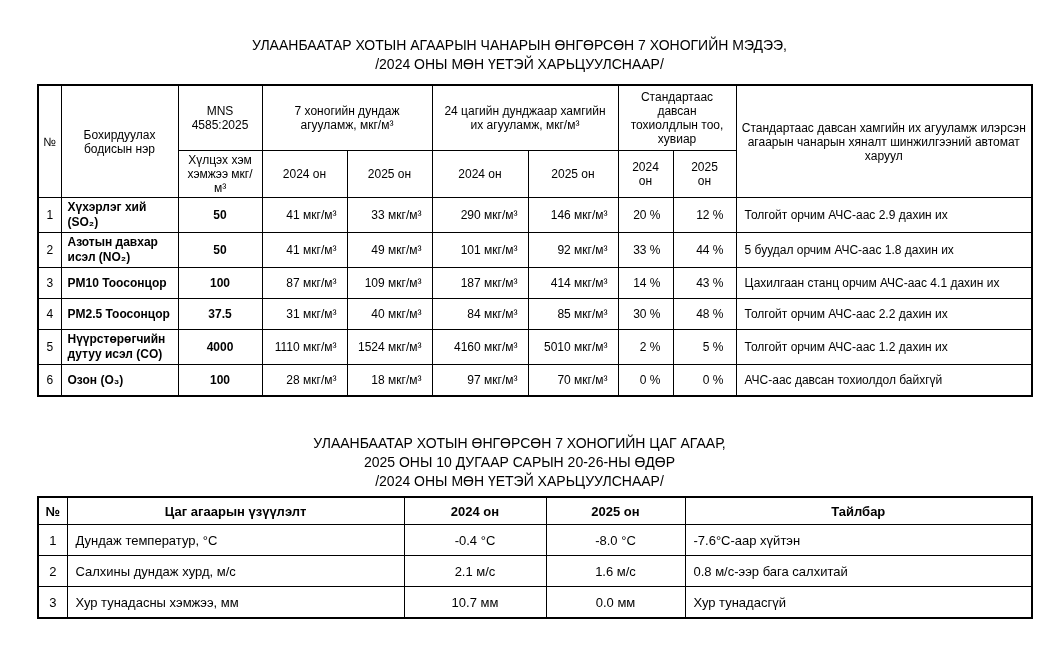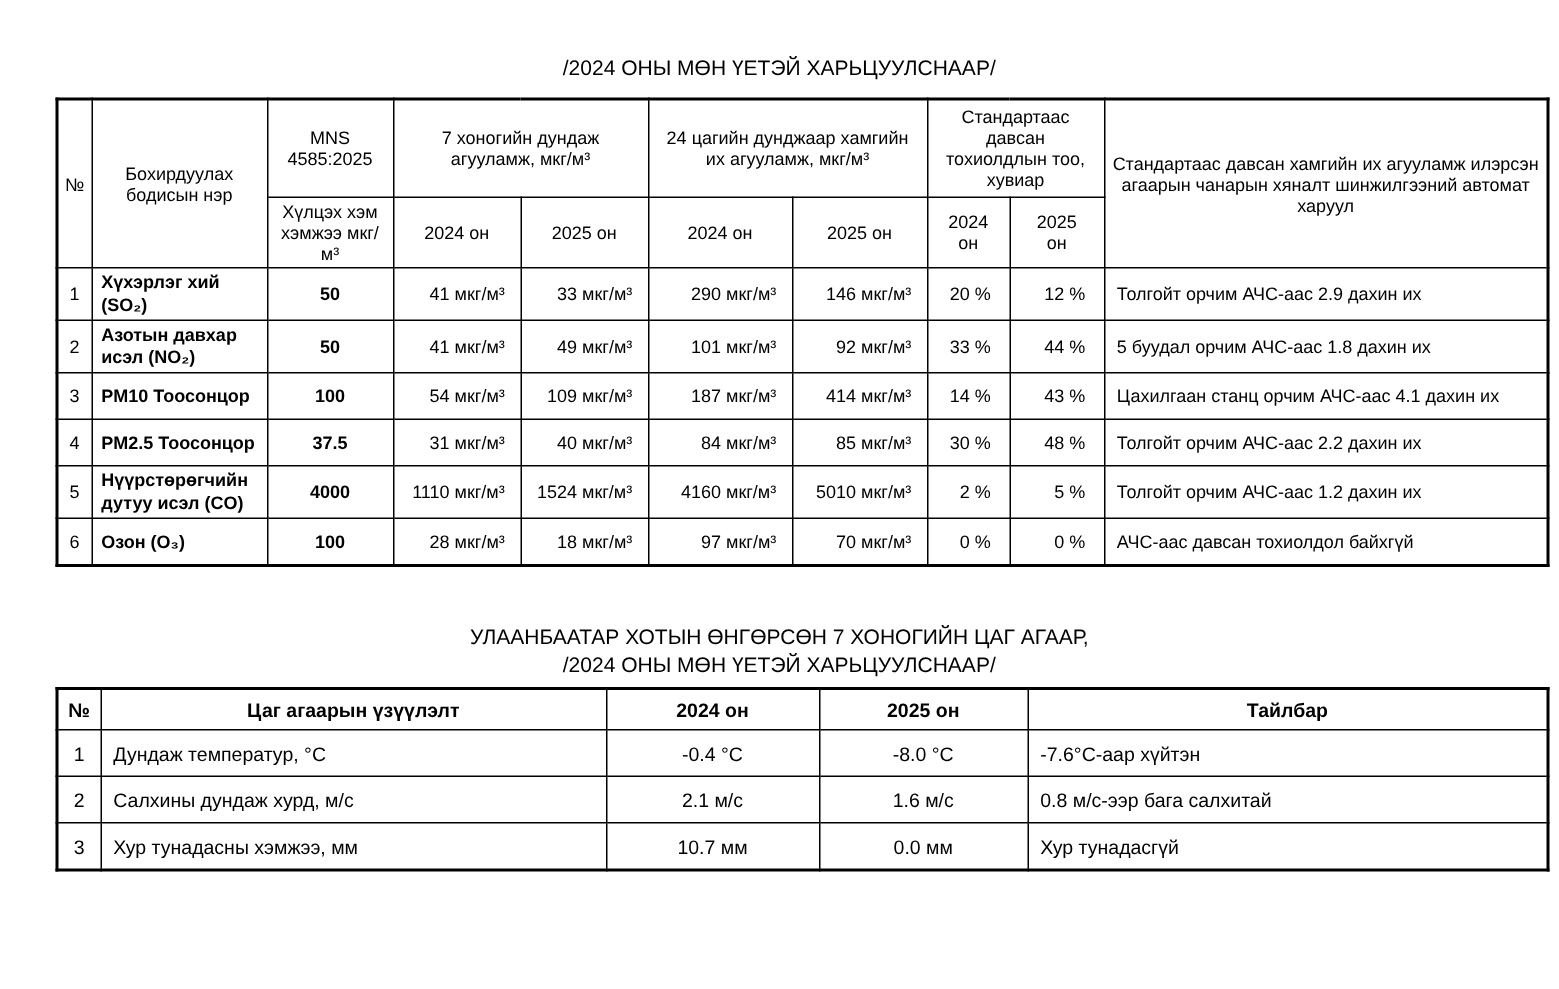--- a/index.html
+++ b/index.html
@@ -49,20 +49,21 @@
   .t2 .cell-name{text-align:left;padding:2px 8px;}
   .t2 .cell-val{text-align:center;}
   .t2 .cell-note{text-align:left;padding:2px 8px;}
 </style>
 </head>
 <body>
 
 <div class="page">
 
   <div class="doc-title">
+    <div>УЛААНБААТАР ХОТЫН АГААРЫН ЧАНАРЫН ӨНГӨРСӨН 7 ХОНОГИЙН МЭДЭЭ,</div>
     <div>/2024 ОНЫ МӨН ҮЕТЭЙ ХАРЬЦУУЛСНААР/</div>
   </div>
 
   <table class="t1">
     <colgroup>
       <col style="width:23px">
         <col style="width:117px">
         <col style="width:84px">
       <col style="width:85px">
         <col style="width:85px">
@@ -114,21 +115,21 @@
         <td class="cell-val">101 мкг/м³</td>
         <td class="cell-val">92 мкг/м³</td>
         <td class="cell-pct">33 %</td>
         <td class="cell-pct">44 %</td>
         <td class="cell-note">5 буудал орчим АЧС-аас 1.8 дахин их</td>
       </tr>
       <tr>
         <td class="cell-no">3</td>
         <td class="cell-name">PM10 Тоосонцор</td>
         <td class="cell-limit">100</td>
-        <td class="cell-val">54 мкг/м³</td>
+        <td class="cell-val">87 мкг/м³</td>
         <td class="cell-val">109 мкг/м³</td>
         <td class="cell-val">187 мкг/м³</td>
         <td class="cell-val">414 мкг/м³</td>
         <td class="cell-pct">14 %</td>
         <td class="cell-pct">43 %</td>
         <td class="cell-note">Цахилгаан станц орчим АЧС-аас 4.1 дахин их</td>
       </tr>
       <tr>
         <td class="cell-no">4</td>
         <td class="cell-name">PM2.5 Тоосонцор</td>
@@ -163,20 +164,21 @@
         <td class="cell-val">70 мкг/м³</td>
         <td class="cell-pct">0 %</td>
         <td class="cell-pct">0 %</td>
         <td class="cell-note">АЧС-аас давсан тохиолдол байхгүй</td>
       </tr>
     </tbody>
   </table>
 
   <div class="doc-title second">
     <div>УЛААНБААТАР ХОТЫН ӨНГӨРСӨН 7 ХОНОГИЙН ЦАГ АГААР,</div>
+    <div>2025 ОНЫ 10 ДУГААР САРЫН 20-26-НЫ ӨДӨР</div>
     <div>/2024 ОНЫ МӨН ҮЕТЭЙ ХАРЬЦУУЛСНААР/</div>
   </div>
 
   <table class="t2">
     <colgroup>
       <col style="width:29px">
         <col style="width:337px">
         <col style="width:142px">
       <col style="width:139px">
         <col style="width:347px">

